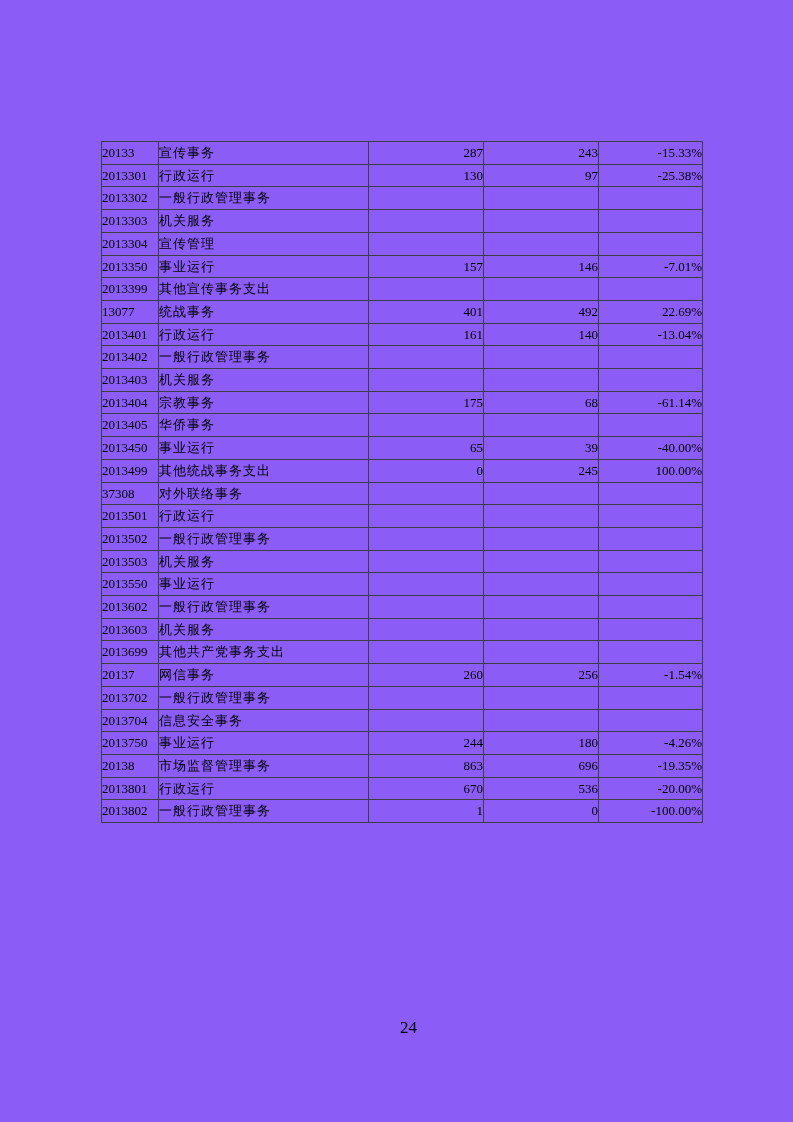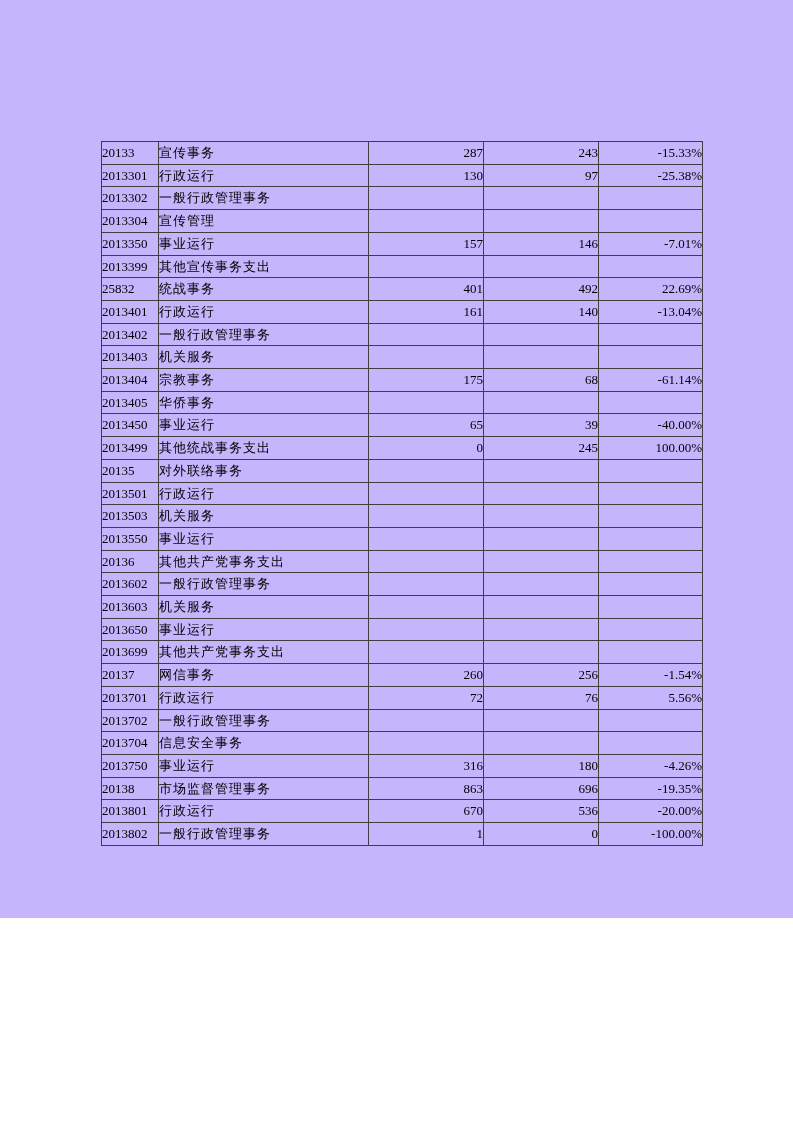--- a/index.html
+++ b/index.html
@@ -3,22 +3,22 @@
 <meta charset="utf-8">
 <style>
   html, body {
     margin: 0;
     padding: 0;
     background: #ffffff;
   }
   .page {
     position: relative;
     width: 793px;
-    height: 918px;
-    background: #c4b5fd;
+    height: 1122px;
+    background: #8b5cf6;
     overflow: hidden;
     font-family: "Liberation Serif", "DejaVu Serif", serif;
     color: #000000;
   }
   table.budget-table {
     position: absolute;
     left: 101px;
     top: 141px;
     width: 601px;
     border-collapse: collapse;
@@ -79,20 +79,27 @@
   </tr>
 
   <tr>
     <td class="code">2013302</td>
     <td class="name">一般行政管理事务</td>
     <td class="num"></td>
     <td class="num"></td>
     <td class="pct"></td>
   </tr>
 
+  <tr>
+    <td class="code">2013303</td>
+    <td class="name">机关服务</td>
+    <td class="num"></td>
+    <td class="num"></td>
+    <td class="pct"></td>
+  </tr>
 
   <tr>
     <td class="code">2013304</td>
     <td class="name">宣传管理</td>
     <td class="num"></td>
     <td class="num"></td>
     <td class="pct"></td>
   </tr>
 
   <tr>
@@ -105,21 +112,21 @@
 
   <tr>
     <td class="code">2013399</td>
     <td class="name">其他宣传事务支出</td>
     <td class="num"></td>
     <td class="num"></td>
     <td class="pct"></td>
   </tr>
 
   <tr>
-    <td class="code">25832</td>
+    <td class="code">13077</td>
     <td class="name">统战事务</td>
     <td class="num">401</td>
     <td class="num">492</td>
     <td class="pct">22.69%</td>
   </tr>
 
   <tr>
     <td class="code">2013401</td>
     <td class="name">行政运行</td>
     <td class="num">161</td>
@@ -169,109 +176,95 @@
 
   <tr>
     <td class="code">2013499</td>
     <td class="name">其他统战事务支出</td>
     <td class="num">0</td>
     <td class="num">245</td>
     <td class="pct">100.00%</td>
   </tr>
 
   <tr>
-    <td class="code">20135</td>
+    <td class="code">37308</td>
     <td class="name">对外联络事务</td>
     <td class="num"></td>
     <td class="num"></td>
     <td class="pct"></td>
   </tr>
 
   <tr>
     <td class="code">2013501</td>
     <td class="name">行政运行</td>
     <td class="num"></td>
     <td class="num"></td>
     <td class="pct"></td>
   </tr>
 
+  <tr>
+    <td class="code">2013502</td>
+    <td class="name">一般行政管理事务</td>
+    <td class="num"></td>
+    <td class="num"></td>
+    <td class="pct"></td>
+  </tr>
 
   <tr>
     <td class="code">2013503</td>
     <td class="name">机关服务</td>
     <td class="num"></td>
     <td class="num"></td>
     <td class="pct"></td>
   </tr>
 
   <tr>
     <td class="code">2013550</td>
     <td class="name">事业运行</td>
     <td class="num"></td>
     <td class="num"></td>
     <td class="pct"></td>
   </tr>
 
 
-  <tr>
-    <td class="code">20136</td>
-    <td class="name">其他共产党事务支出</td>
-    <td class="num"></td>
-    <td class="num"></td>
-    <td class="pct"></td>
-  </tr>
 
 
   <tr>
     <td class="code">2013602</td>
     <td class="name">一般行政管理事务</td>
     <td class="num"></td>
     <td class="num"></td>
     <td class="pct"></td>
   </tr>
 
   <tr>
     <td class="code">2013603</td>
     <td class="name">机关服务</td>
     <td class="num"></td>
     <td class="num"></td>
     <td class="pct"></td>
   </tr>
 
-  <tr>
-    <td class="code">2013650</td>
-    <td class="name">事业运行</td>
-    <td class="num"></td>
-    <td class="num"></td>
-    <td class="pct"></td>
-  </tr>
 
   <tr>
     <td class="code">2013699</td>
     <td class="name">其他共产党事务支出</td>
     <td class="num"></td>
     <td class="num"></td>
     <td class="pct"></td>
   </tr>
 
   <tr>
     <td class="code">20137</td>
     <td class="name">网信事务</td>
     <td class="num">260</td>
     <td class="num">256</td>
     <td class="pct">-1.54%</td>
   </tr>
 
-  <tr>
-    <td class="code">2013701</td>
-    <td class="name">行政运行</td>
-    <td class="num">72</td>
-    <td class="num">76</td>
-    <td class="pct">5.56%</td>
-  </tr>
 
   <tr>
     <td class="code">2013702</td>
     <td class="name">一般行政管理事务</td>
     <td class="num"></td>
     <td class="num"></td>
     <td class="pct"></td>
   </tr>
 
 
@@ -279,21 +272,21 @@
     <td class="code">2013704</td>
     <td class="name">信息安全事务</td>
     <td class="num"></td>
     <td class="num"></td>
     <td class="pct"></td>
   </tr>
 
   <tr>
     <td class="code">2013750</td>
     <td class="name">事业运行</td>
-    <td class="num">316</td>
+    <td class="num">244</td>
     <td class="num">180</td>
     <td class="pct">-4.26%</td>
   </tr>
 
 
   <tr>
     <td class="code">20138</td>
     <td class="name">市场监督管理事务</td>
     <td class="num">863</td>
     <td class="num">696</td>

